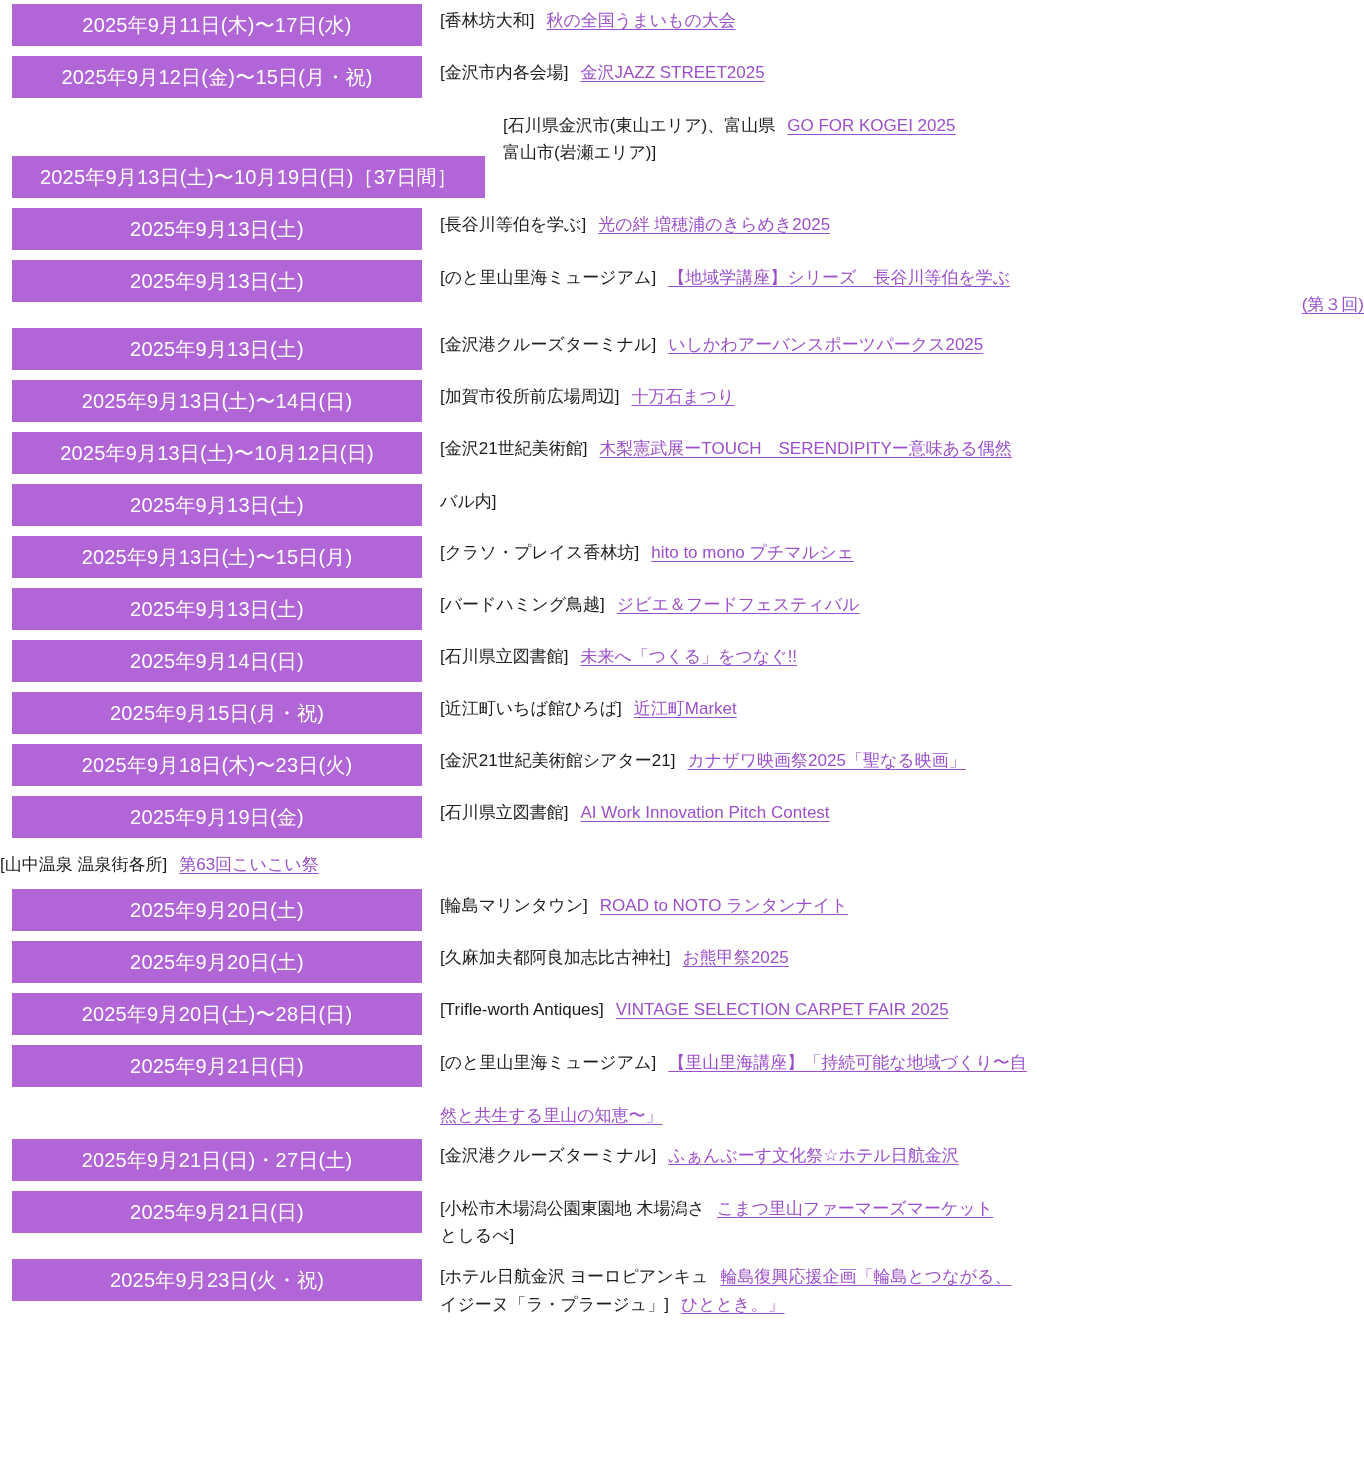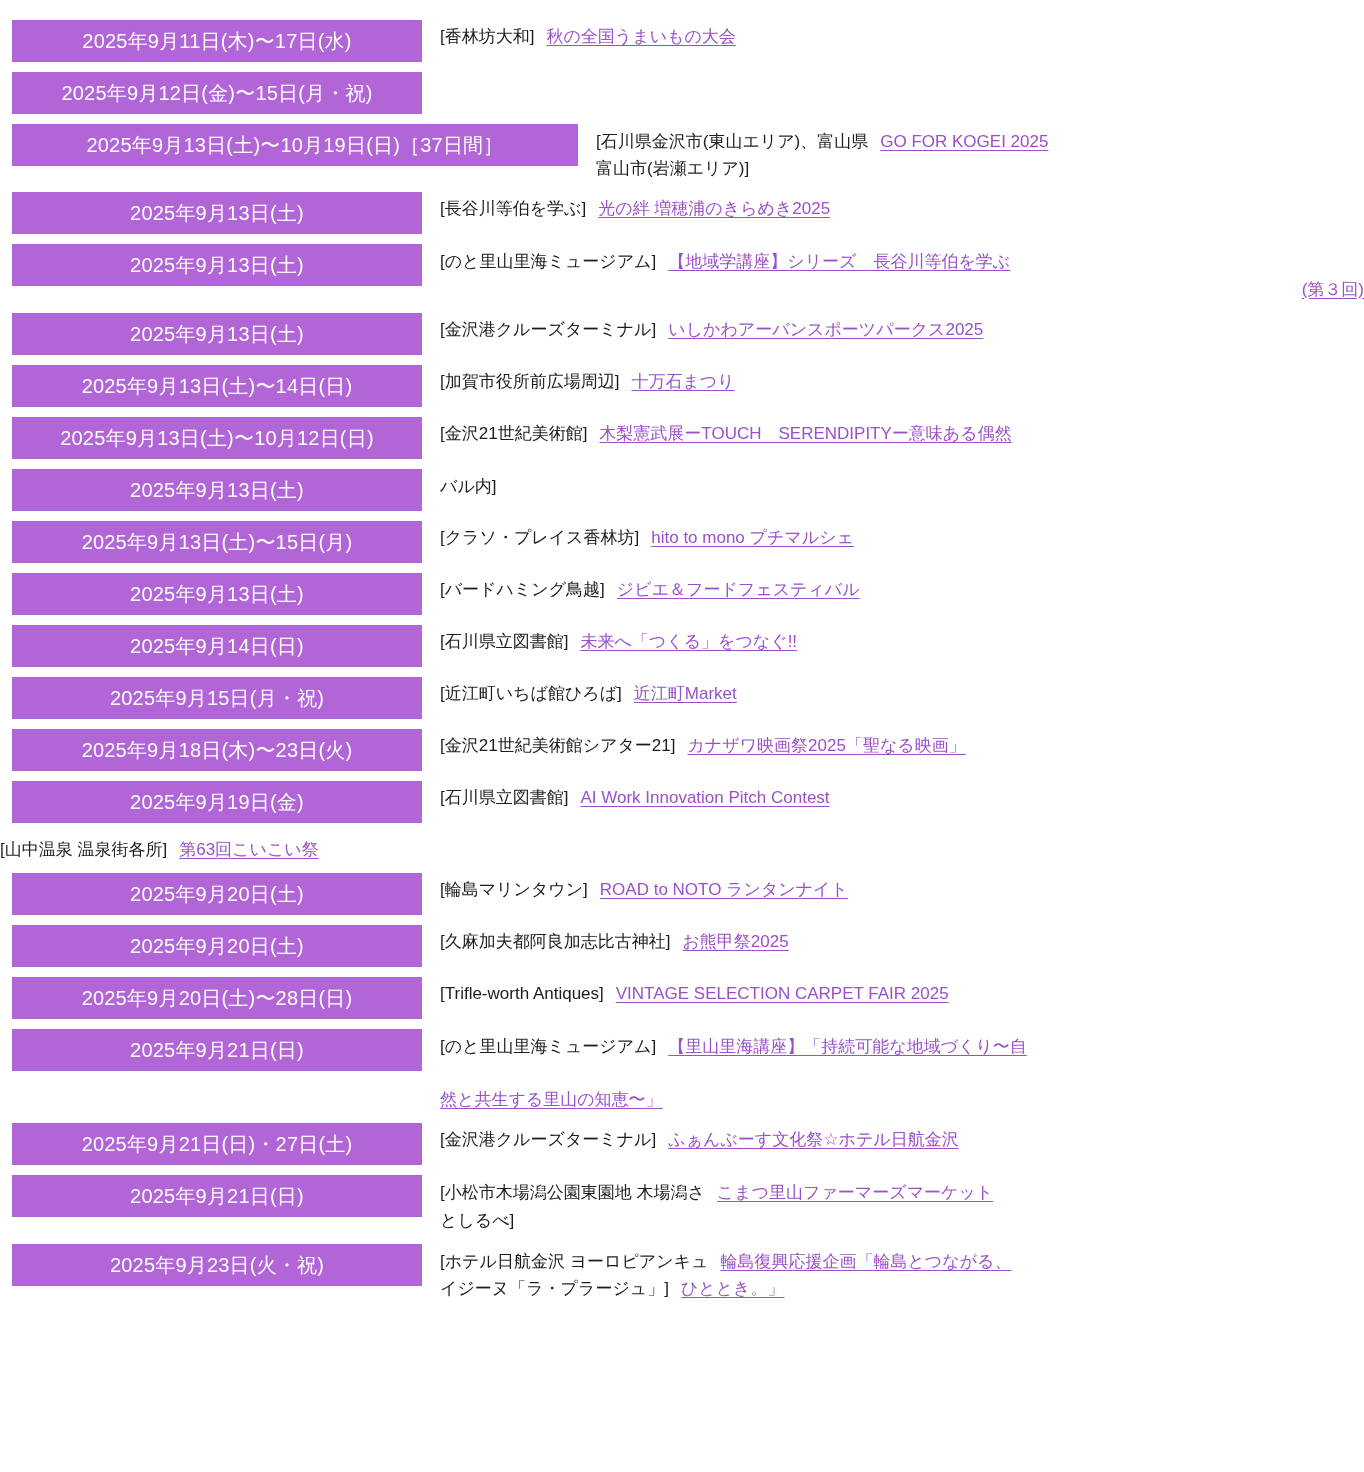--- a/index.html
+++ b/index.html
@@ -7,21 +7,21 @@
     padding: 0;
     background: #ffffff;
   }
   body {
     width: 1364px;
     font-family: "Liberation Sans", "DejaVu Sans", sans-serif;
     color: #222222;
   }
   #event-list {
     display: block;
-    padding-top: 20px;
+    padding-top: 4px;
   }
   .event-row {
     display: flex;
     align-items: flex-start;
     margin-bottom: 10px;
   }
   .date-cell {
     flex: 0 0 auto;
     width: 410px;
     box-sizing: border-box;
@@ -30,21 +30,22 @@
     font-size: 20px;
     line-height: 1.5;
     text-align: center;
     padding: 6px 6px;
     margin-left: 12px;
     margin-right: 18px;
     letter-spacing: 0.2px;
     white-space: nowrap;
   }
   .date-cell.wide {
-    width: 566px;
+    width: 473px;
+    margin-top: 48px;
   }
   .info-cell {
     flex: 1 1 auto;
     font-size: 17px;
     line-height: 1.55;
     padding-top: 4px;
     color: #1c1c1c;
   }
   .venue {
     color: #1c1c1c;
@@ -71,20 +72,23 @@
 
 <div id="event-list">
     <div class="event-row">
       <div class="date-cell">2025年9月11日(木)〜17日(水)</div>
       <div class="info-cell">
         <div><span class="venue">[香林坊大和]</span><span class="gap"></span><a class="title-link">秋の全国うまいもの大会</a></div>
       </div>
     </div>
     <div class="event-row">
       <div class="date-cell">2025年9月12日(金)〜15日(月・祝)</div>
+      <div class="info-cell">
+        <div><span class="venue">[金沢市内各会場]</span><span class="gap"></span><a class="title-link">金沢JAZZ STREET2025</a></div>
+      </div>
     </div>
     <div class="event-row row-tall">
       <div class="date-cell wide">2025年9月13日(土)〜10月19日(日)［37日間］</div>
       <div class="info-cell">
         <div><span class="venue">[石川県金沢市(東山エリア)、富山県</span><span class="gap"></span><a class="title-link">GO FOR KOGEI 2025</a></div>
         <div class="indent-line"><span class="venue">富山市(岩瀬エリア)]</span></div>
       </div>
     </div>
     <div class="event-row">
       <div class="date-cell">2025年9月13日(土)</div>

